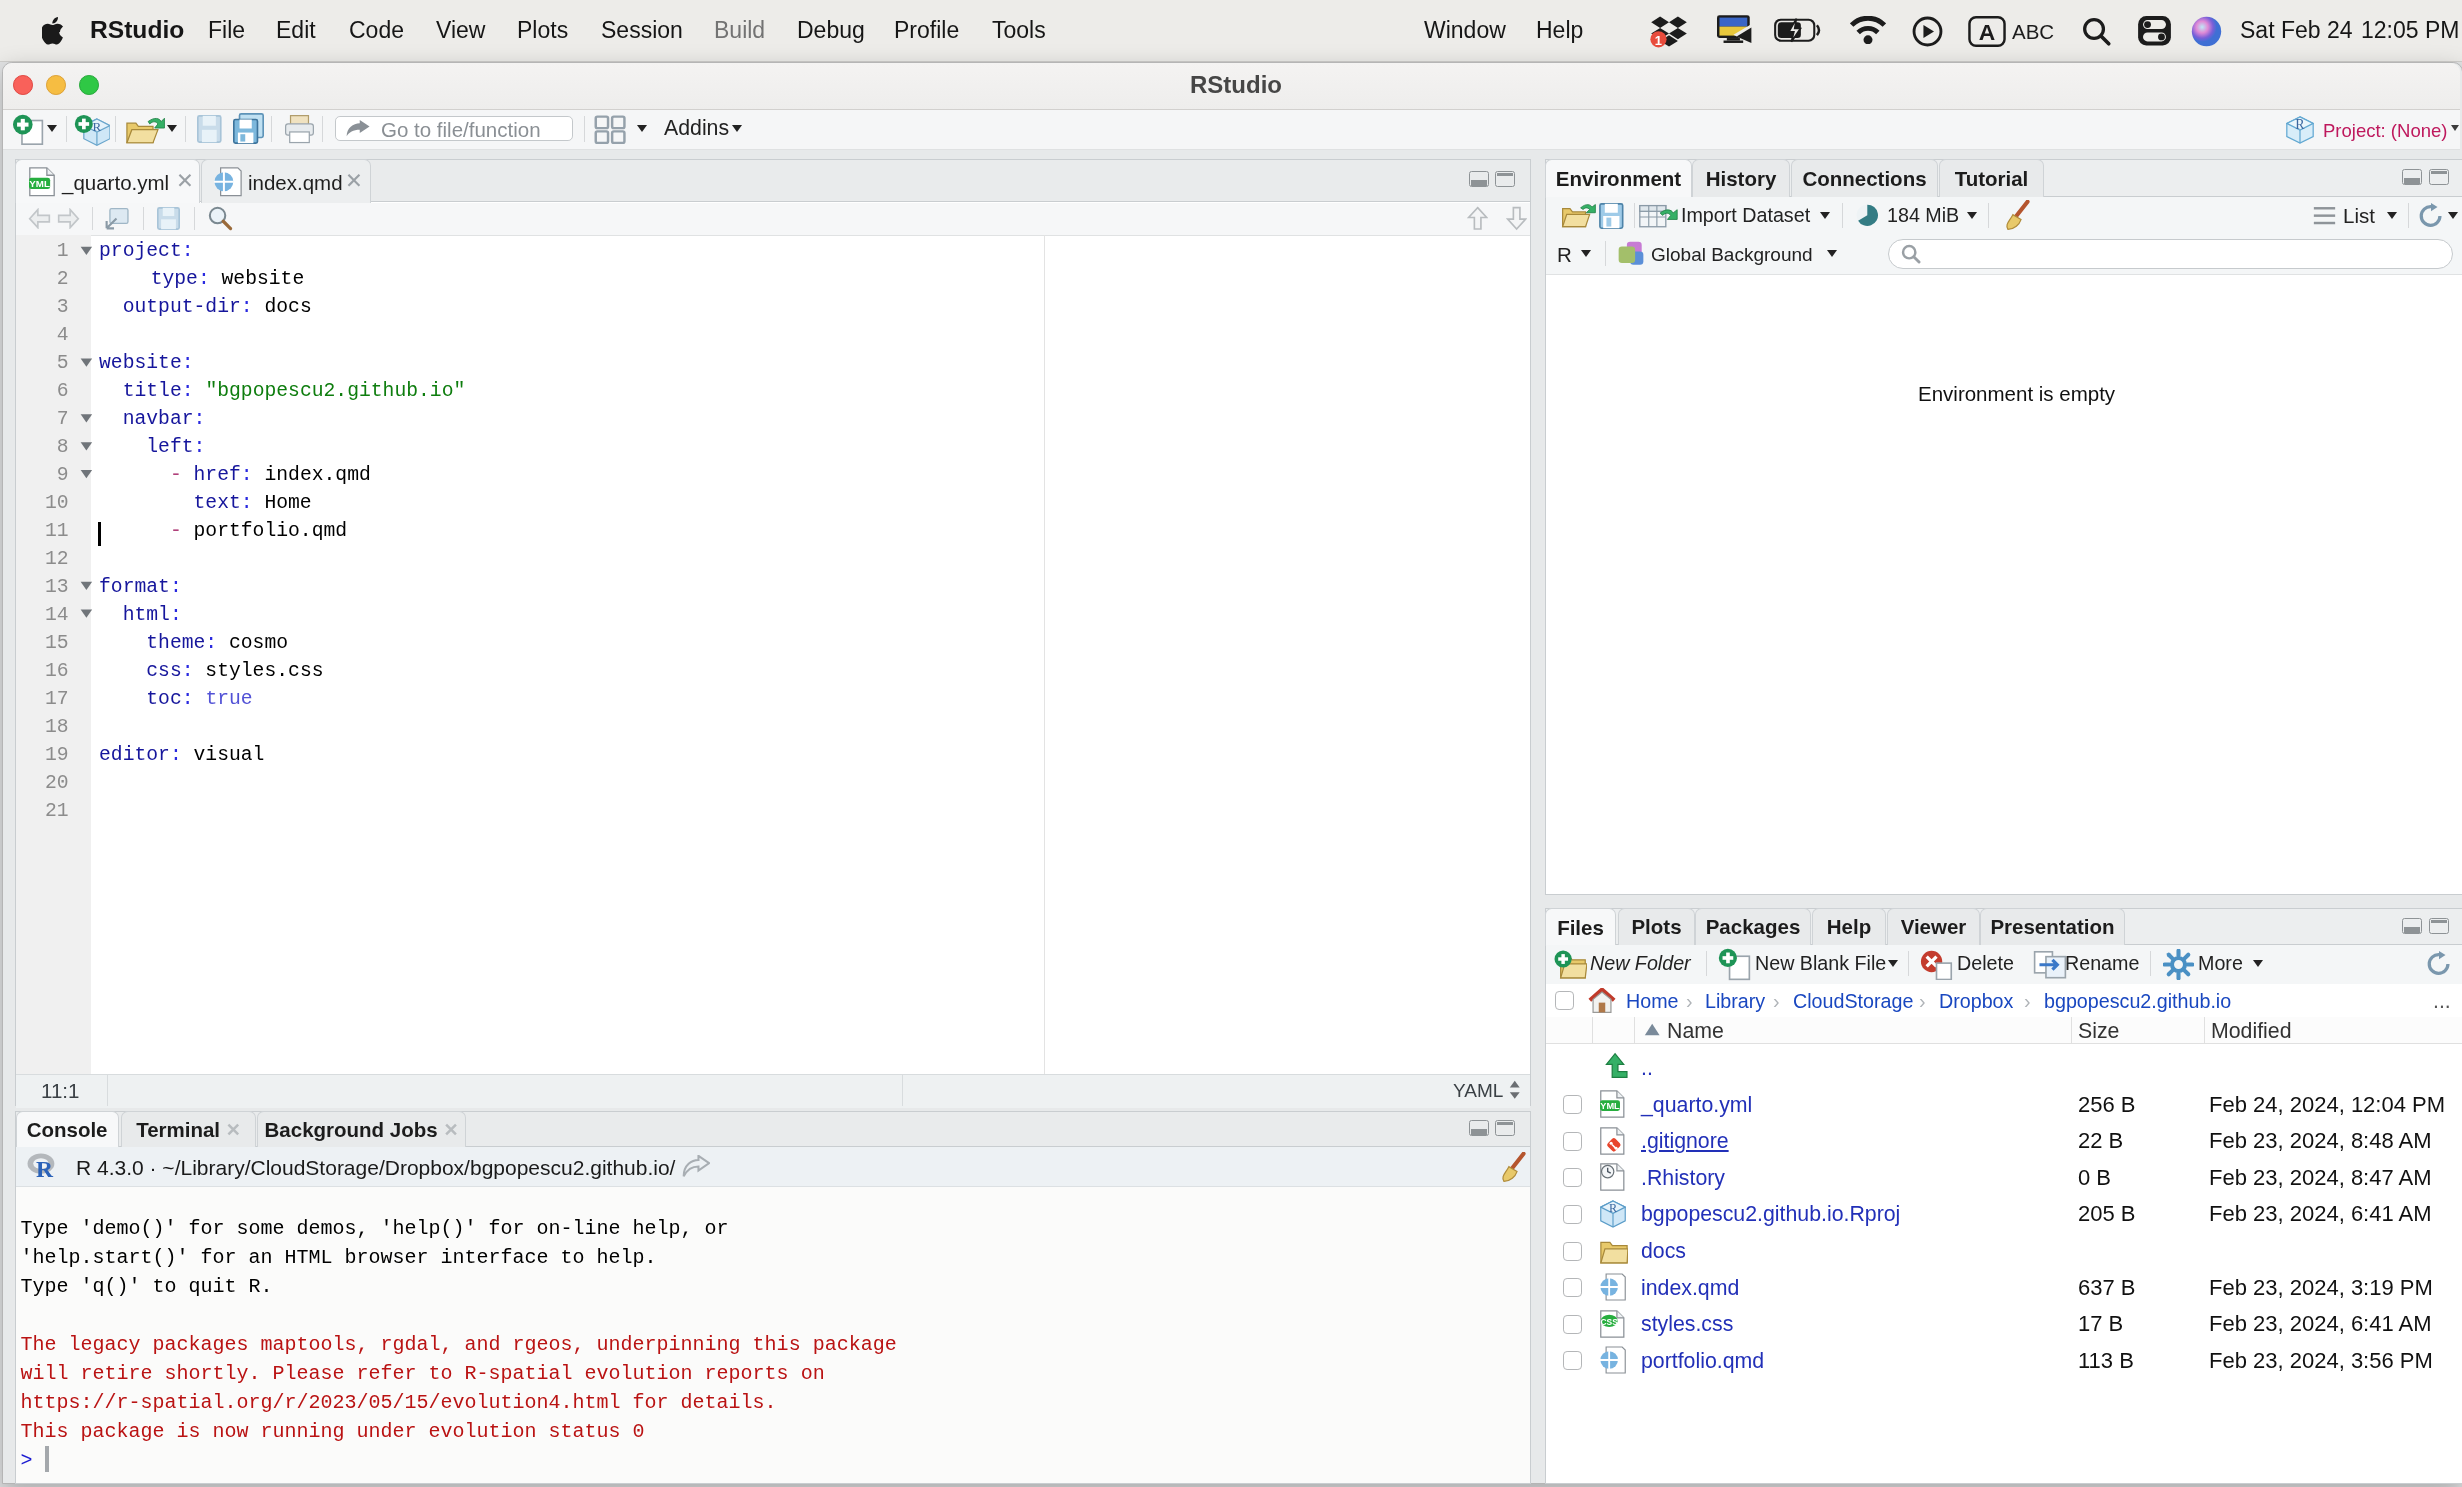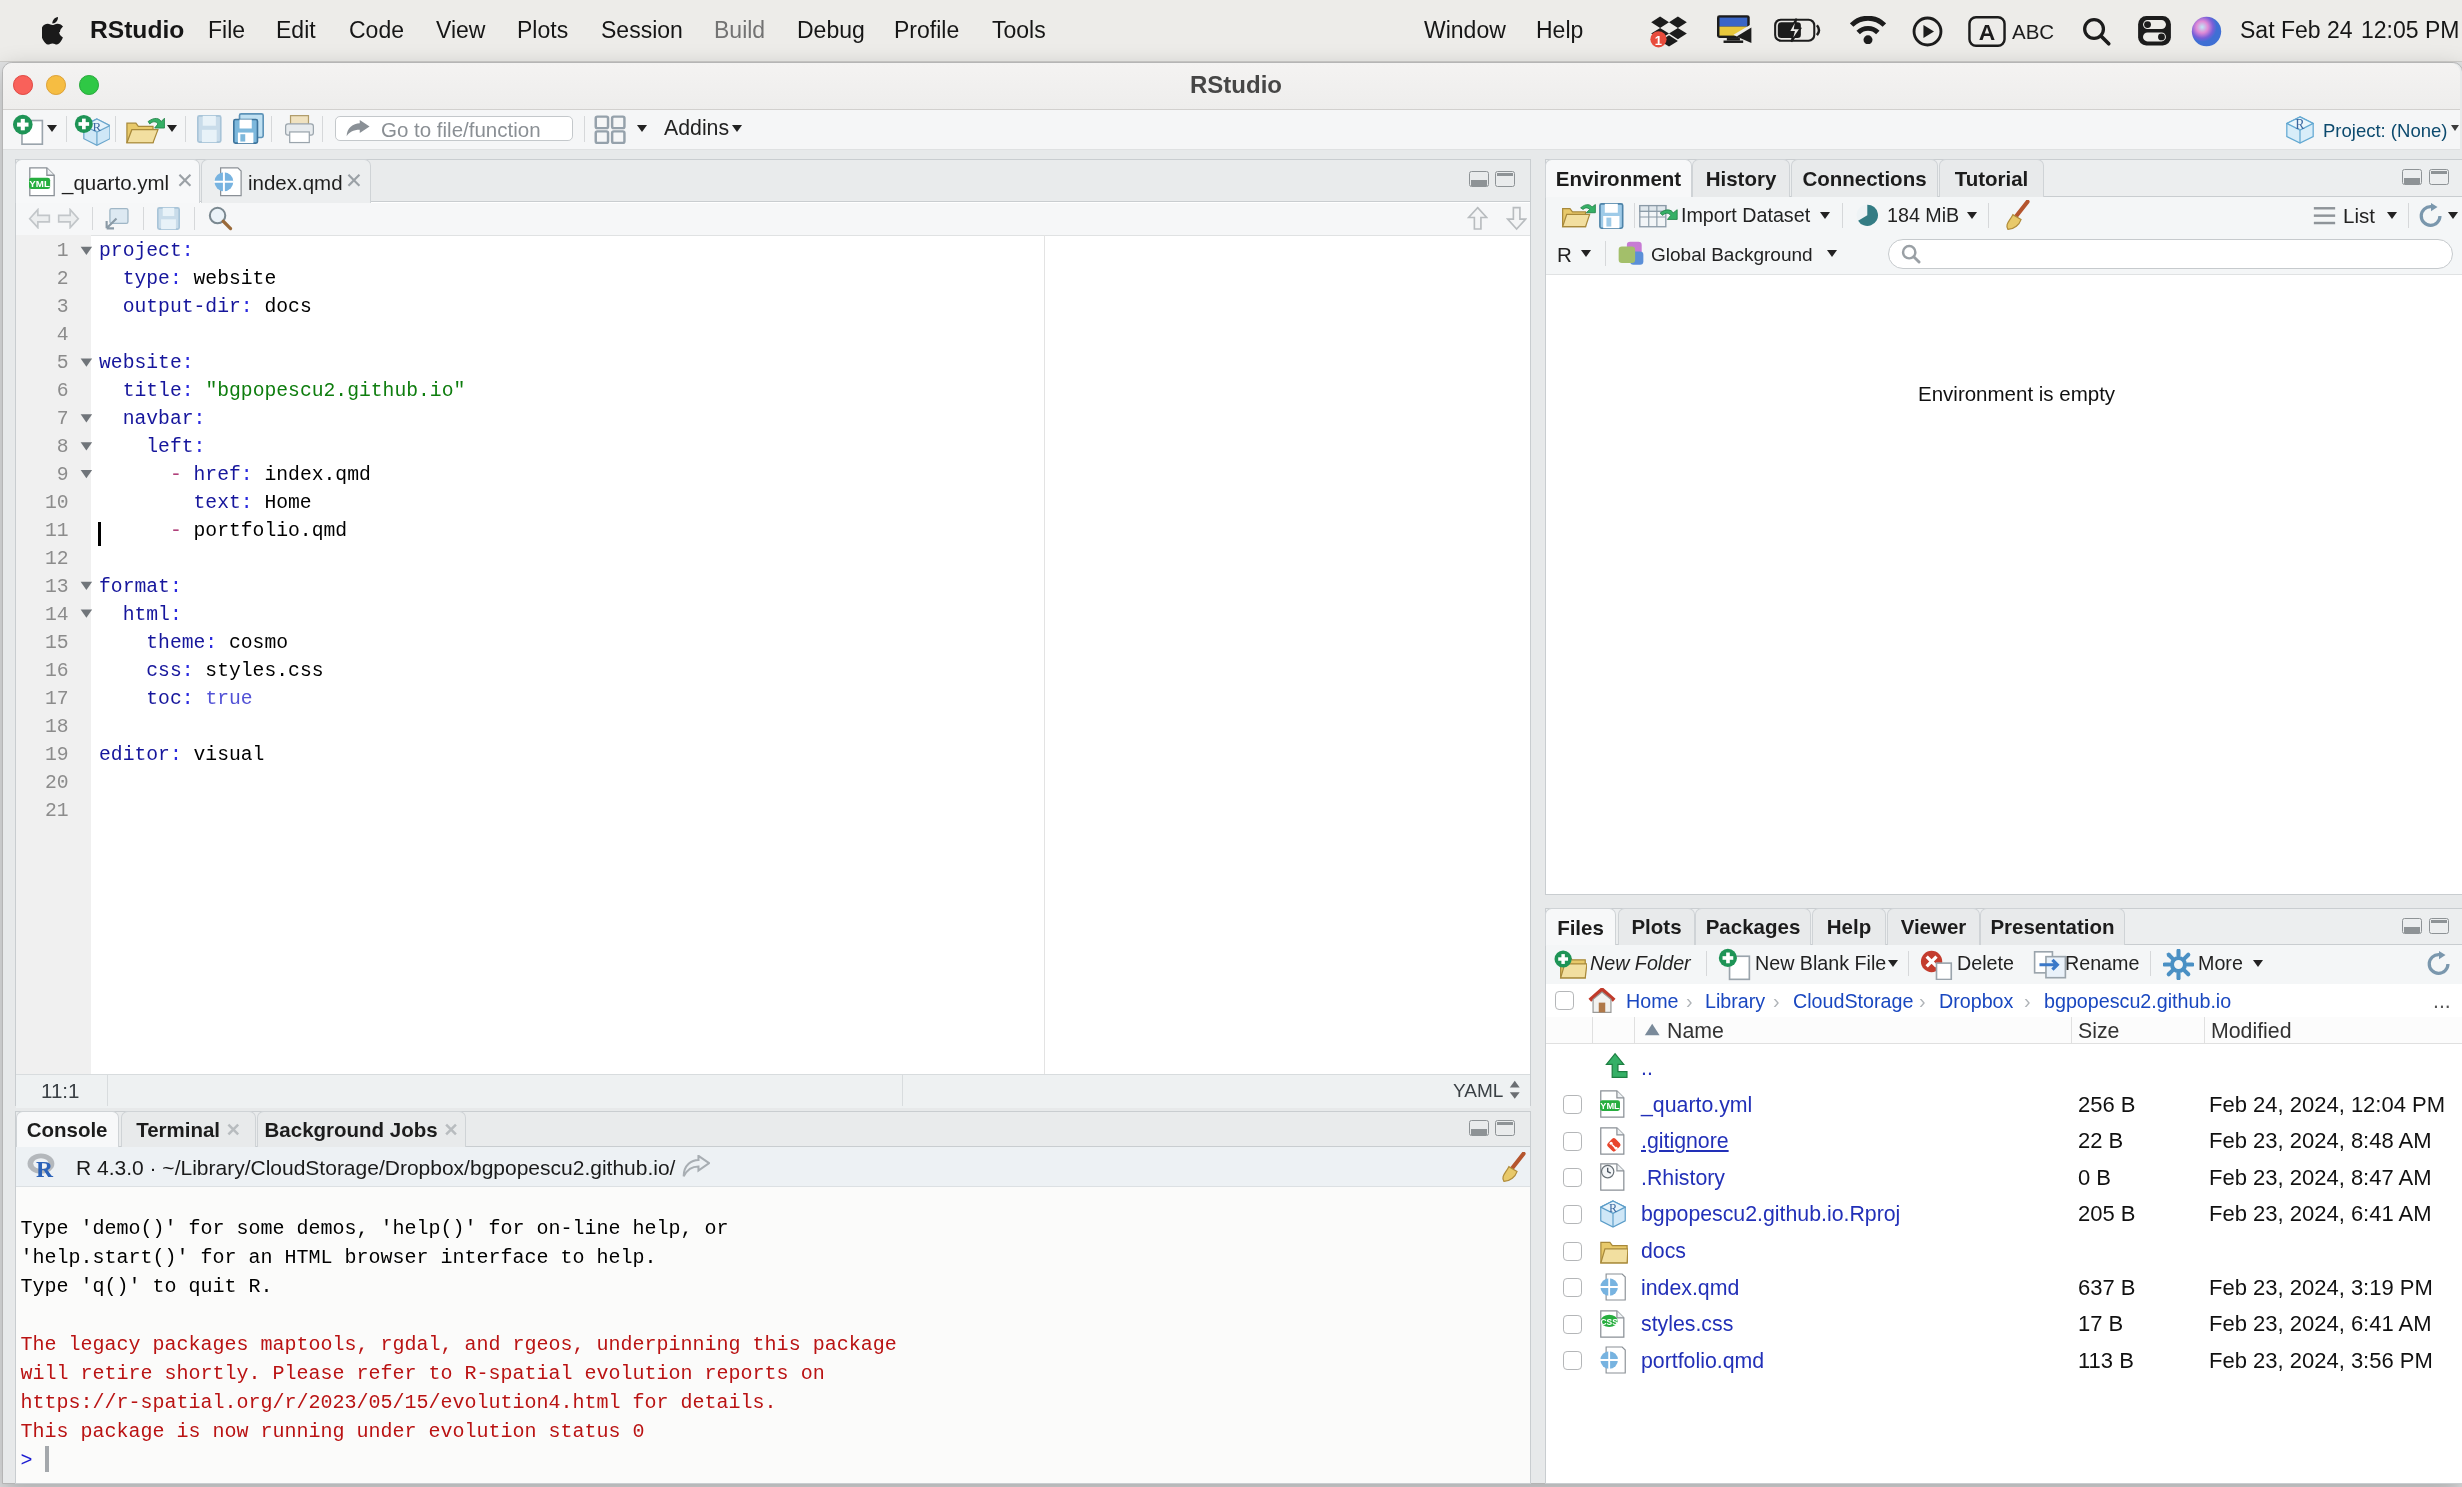--- a/index.html
+++ b/index.html
@@ -192,21 +192,21 @@
 <div class="arrow-dn" style="left:637px;top:125px;border-top-color:#222;"></div>
 <div class="t" style="left:664px;top:117px;font-size:21.3px;line-height:23px;color:#222;">Addins</div>
 <div class="arrow-dn" style="left:732px;top:125px;border-top-color:#222;"></div>
 
 <svg class="a" style="left:2286px;top:116px;" width="28" height="28" viewBox="0 0 34 34">
     <path d="M17 1 L33 9 L33 25 L17 33 L1 25 L1 9 Z" fill="#d8edf9" stroke="#62a8d2" stroke-width="1.5"></path>
     <path d="M17 1 L33 9 L17 17 L1 9 Z" fill="#eaf6fc" stroke="#62a8d2" stroke-width="1.5"></path>
     <path d="M17 17 L17 33" stroke="#62a8d2" stroke-width="1.5"></path>
     <text x="17" y="16" font-size="17" fill="#3b67a0" text-anchor="middle" font-family="Liberation Serif">R</text>
   </svg>
-<div class="t" style="left:2323px;top:120px;font-size:18.5px;line-height:21.3px;color:#0c4a6e;">Project: (None)</div>
+<div class="t" style="left:2323px;top:120px;font-size:18.5px;line-height:21.3px;color:#be185d;">Project: (None)</div>
 <div class="arrow-dn" style="left:2451px;top:125px;border-top-color:#3c3c3c;border-left-width:4.9px;border-right-width:4.9px;border-top-width:6.6px;"></div>
 
 <div class="a" style="left:14.8px;top:159px;width:1516px;height:947px;background:#fff;border:0.8px solid #c9cdd0;box-sizing:border-box;"></div>
 <div class="a" style="left:14.8px;top:159px;width:1516px;height:43px;background:#e9ebec;border:0.8px solid #c9cdd0;box-sizing:border-box;"></div>
 <div class="tab active" style="left:14.8px;top:159px;width:185px;height:44px;"></div>
 <svg class="a" style="left:29px;top:167px;" width="26" height="29.5" viewBox="0 0 32 36">
     <path d="M1 1 L22 1 L31 10 L31 35 L1 35 Z" fill="#fff" stroke="#8a9096" stroke-width="1.6"></path>
     <path d="M22 1 L22 10 L31 10" fill="#eef1f3" stroke="#8a9096" stroke-width="1.6"></path>
     <rect x="0" y="13" width="26" height="14" rx="3" fill="#27ae3f"></rect>
     <text x="13" y="24.5" font-size="12" font-weight="700" fill="#fff" text-anchor="middle" font-family="Liberation Sans">YML</text>
@@ -282,21 +282,21 @@
       <path d="M2 12 L16 12 L9 22 Z"></path>
       <path d="M2 148 L16 148 L9 158 Z"></path>
       <path d="M2 216 L16 216 L9 226 Z"></path>
       <path d="M2 250 L16 250 L9 260 Z"></path>
       <path d="M2 284 L16 284 L9 294 Z"></path>
       <path d="M2 420 L16 420 L9 430 Z"></path>
       <path d="M2 454 L16 454 L9 464 Z"></path>
     </g>
   </svg>
 <div class="t mono" id="code" style="left:99px;top:237px;font-size:19.7px;line-height:28px;color:#000;"><span style="color:#16169c;">project<span style="color:#2a2ae0;">:</span></span>
-  <span style="color:#16169c;">type<span style="color:#2a2ae0;">:</span></span> website
+  <span style="color:#16169c;margin-left:28px;">type<span style="color:#2a2ae0;">:</span></span> website
   <span style="color:#16169c;">output-dir<span style="color:#2a2ae0;">:</span></span> docs
 
 <span style="color:#16169c;">website<span style="color:#2a2ae0;">:</span></span>
   <span style="color:#16169c;">title<span style="color:#2a2ae0;">:</span></span> <span style="color:#0e7d0e;">"bgpopescu2.github.io"</span>
   <span style="color:#16169c;">navbar<span style="color:#2a2ae0;">:</span></span>
     <span style="color:#16169c;">left<span style="color:#2a2ae0;">:</span></span>
       <span style="color:#b0407a;">-</span> <span style="color:#16169c;">href<span style="color:#2a2ae0;">:</span></span> index.qmd
         <span style="color:#16169c;">text<span style="color:#2a2ae0;">:</span></span> Home
 <span id="caret" style="position:relative;"><span style="position:absolute;left:-0.8px;top:1.6px;width:2.5px;height:24.6px;background:#000;display:inline-block;"></span></span>      <span style="color:#b0407a;">-</span> portfolio.qmd
 

